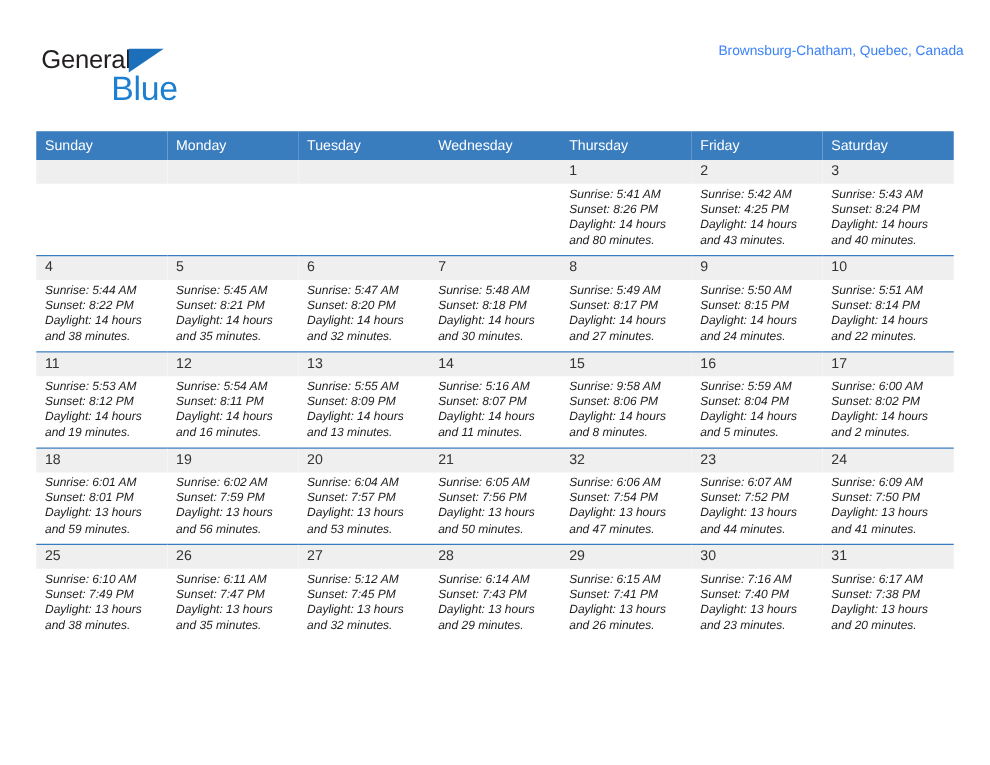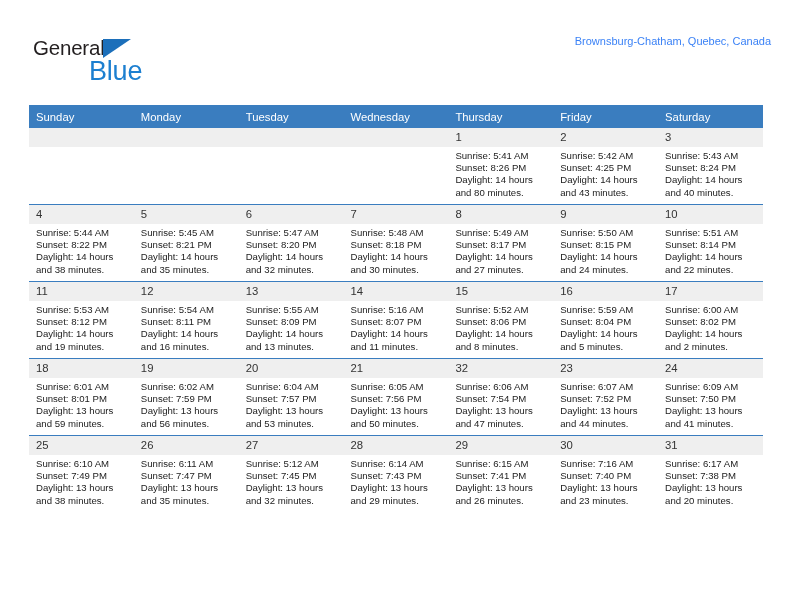--- a/index.html
+++ b/index.html
@@ -129,20 +129,21 @@
     color: transparent;
   }
   .cell-empty .daynum {
     background: #efefef;
   }
   .info {
     padding: 3px 6px 0 7px;
     font-size: 9.6px;
     line-height: 12.2px;
     color: #222222;
+    font-style: italic;
   }
   .info div {
     white-space: nowrap;
   }
 </style>
 </head>
 <body>
 
 <div class="page">
 
@@ -312,21 +313,21 @@
             <div class="info">
               <div>Sunrise: 5:16 AM</div>
               <div>Sunset: 8:07 PM</div>
               <div>Daylight: 14 hours</div>
               <div>and 11 minutes.</div>
             </div>
           </td>
           <td>
             <span class="daynum">15</span>
             <div class="info">
-              <div>Sunrise: 5:52 AM</div>
+              <div>Sunrise: 9:58 AM</div>
               <div>Sunset: 8:06 PM</div>
               <div>Daylight: 14 hours</div>
               <div>and 8 minutes.</div>
             </div>
           </td>
           <td>
             <span class="daynum">16</span>
             <div class="info">
               <div>Sunrise: 5:59 AM</div>
               <div>Sunset: 8:04 PM</div>

